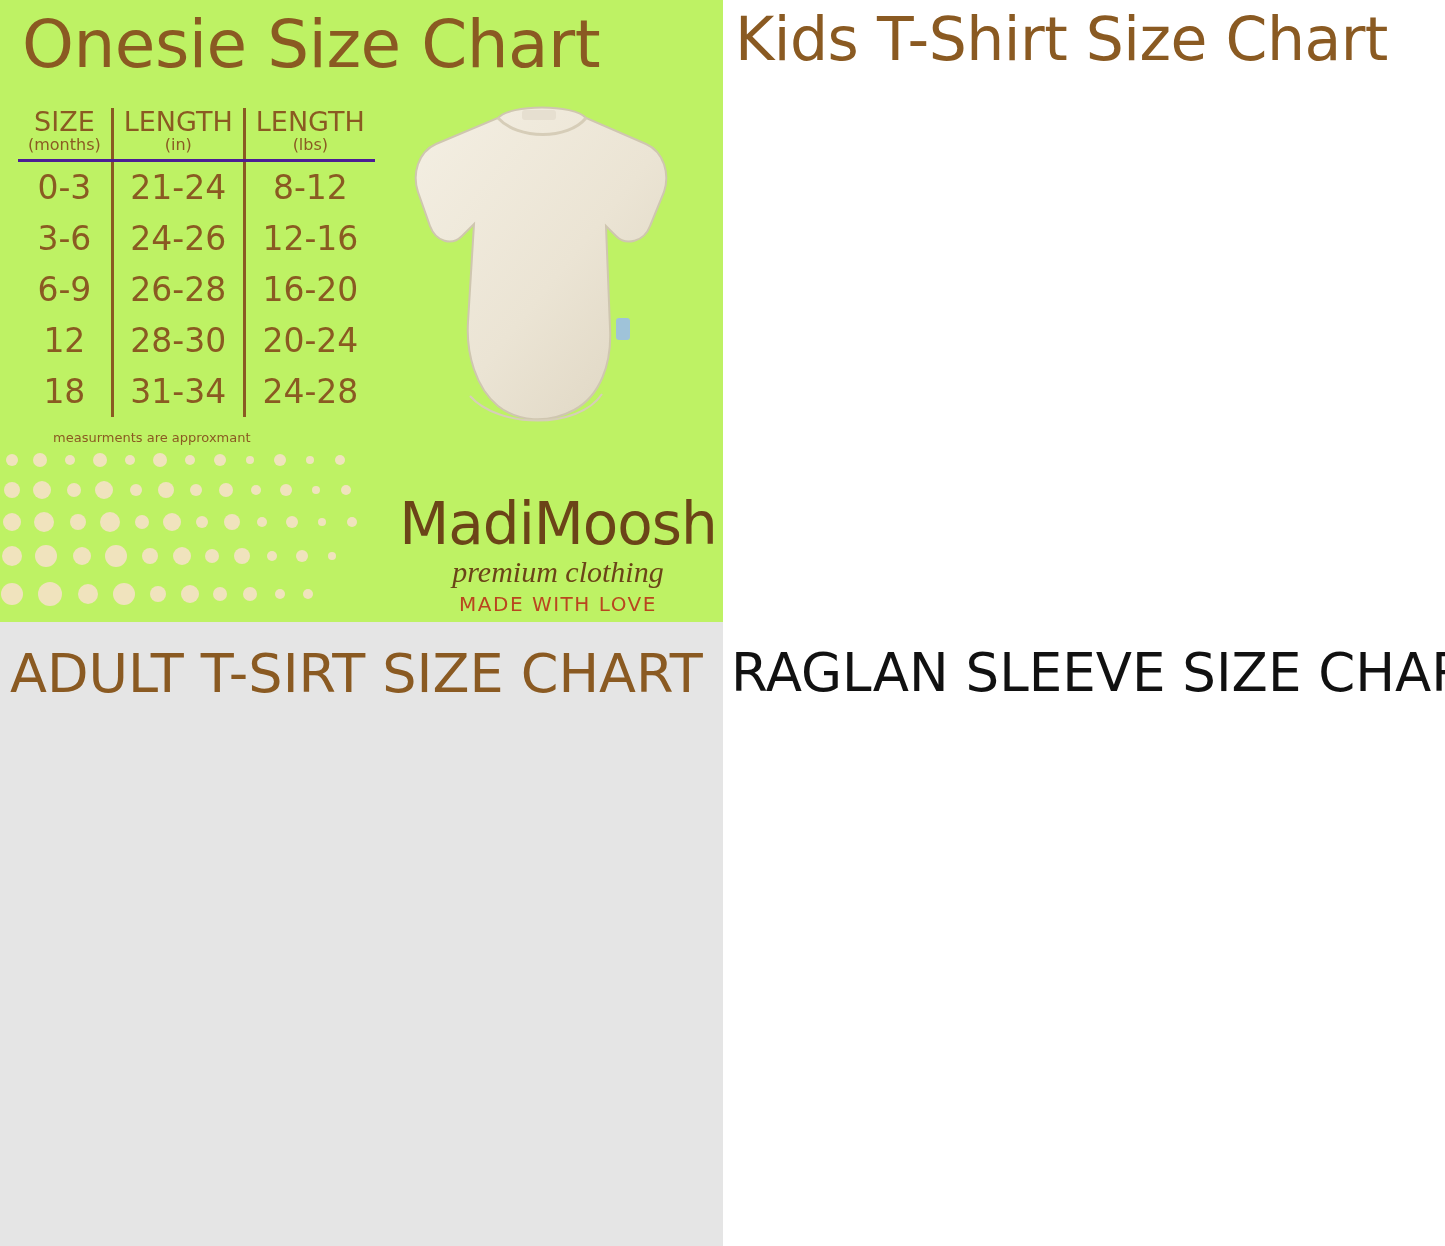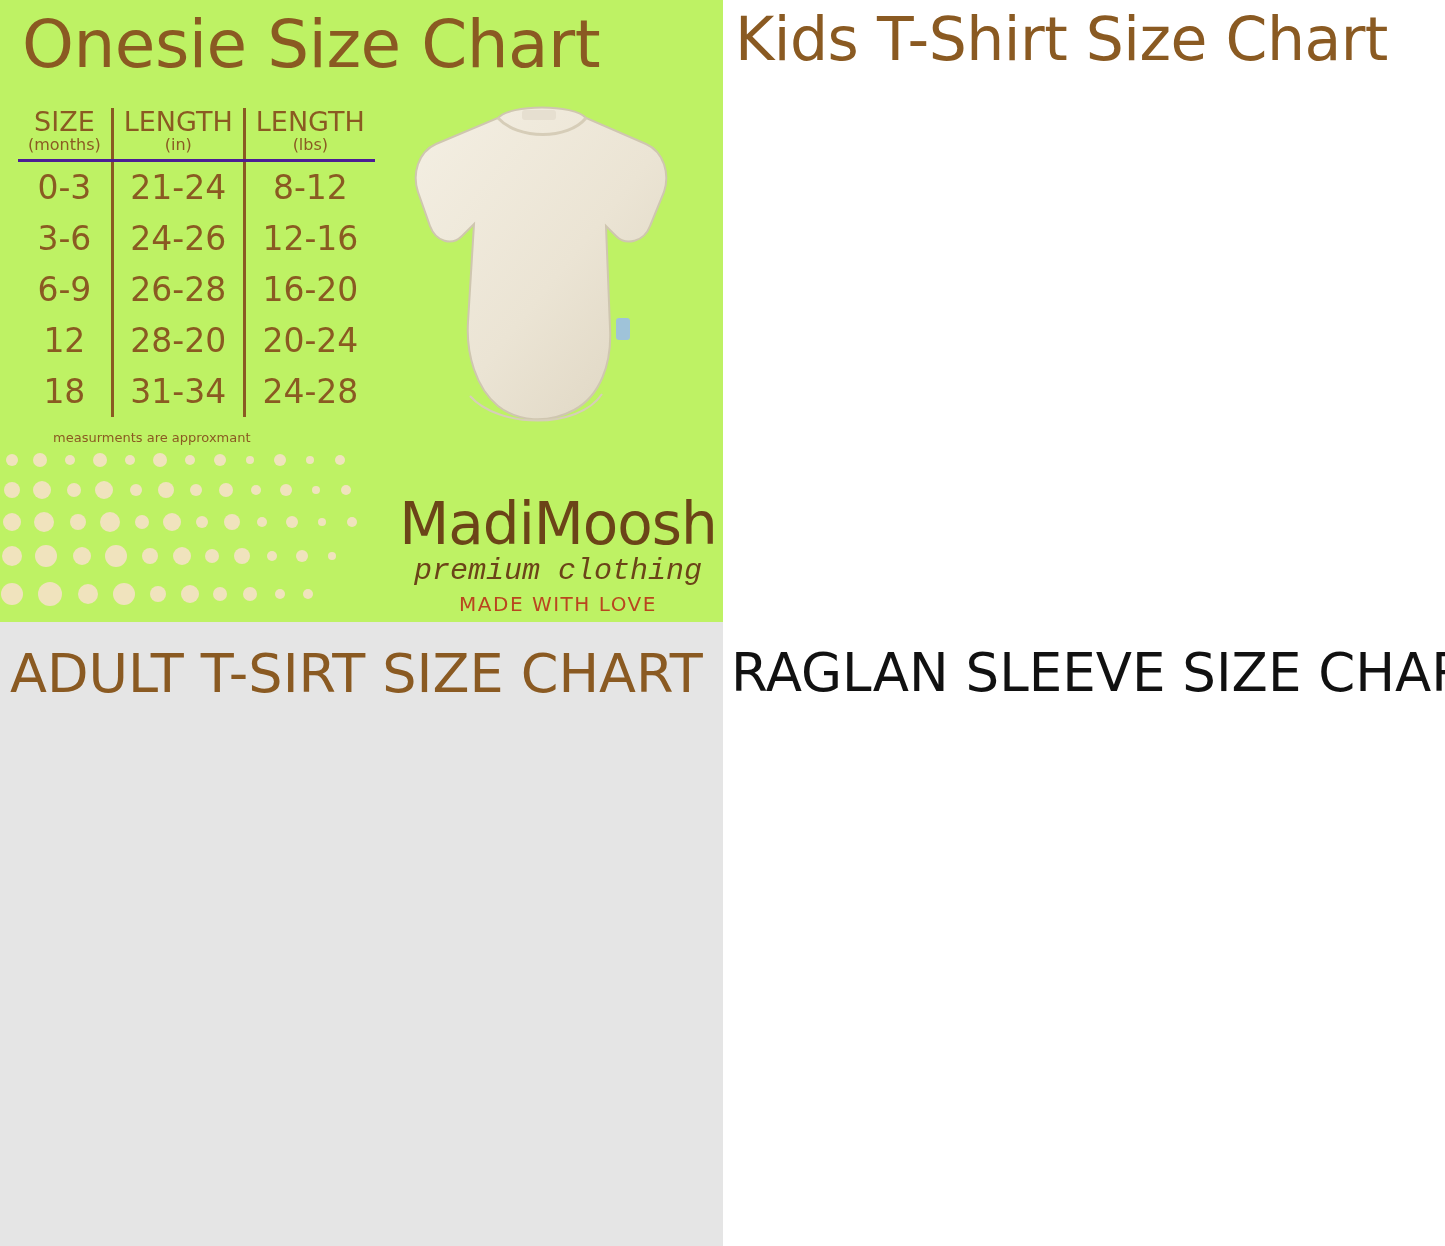--- a/index.html
+++ b/index.html
@@ -82,21 +82,21 @@
 
   
   .logo { position: absolute; text-align: center; }
   .logo .brand {
     font-family: "DejaVu Sans", sans-serif;
     font-weight: 400;
     letter-spacing: -1px;
     line-height: 1.0;
   }
   .logo .tag {
-    font-family: Liberation Mono, monospace;
+    font-family: Liberation Serif, serif;
     font-style: italic;
     line-height: 1.1;
     margin-top: 2px;
   }
   .logo .mwl {
     font-family: "DejaVu Sans", sans-serif;
     color: #b9461f;
     letter-spacing: 1.5px;
     margin-top: 4px;
   }
@@ -235,21 +235,21 @@
         <td class="brown c-sep">24-26</td>
         <td class="brown">12-16</td>
       </tr>
       <tr>
         <td class="brown c-sep">6-9</td>
         <td class="brown c-sep">26-28</td>
         <td class="brown">16-20</td>
       </tr>
       <tr>
         <td class="brown c-sep">12</td>
-        <td class="brown c-sep">28-20</td>
+        <td class="brown c-sep">28-30</td>
         <td class="brown">20-24</td>
       </tr>
       <tr>
         <td class="brown c-sep">18</td>
         <td class="brown c-sep">31-34</td>
         <td class="brown">24-28</td>
       </tr>
     </tbody>
       </table>
 

